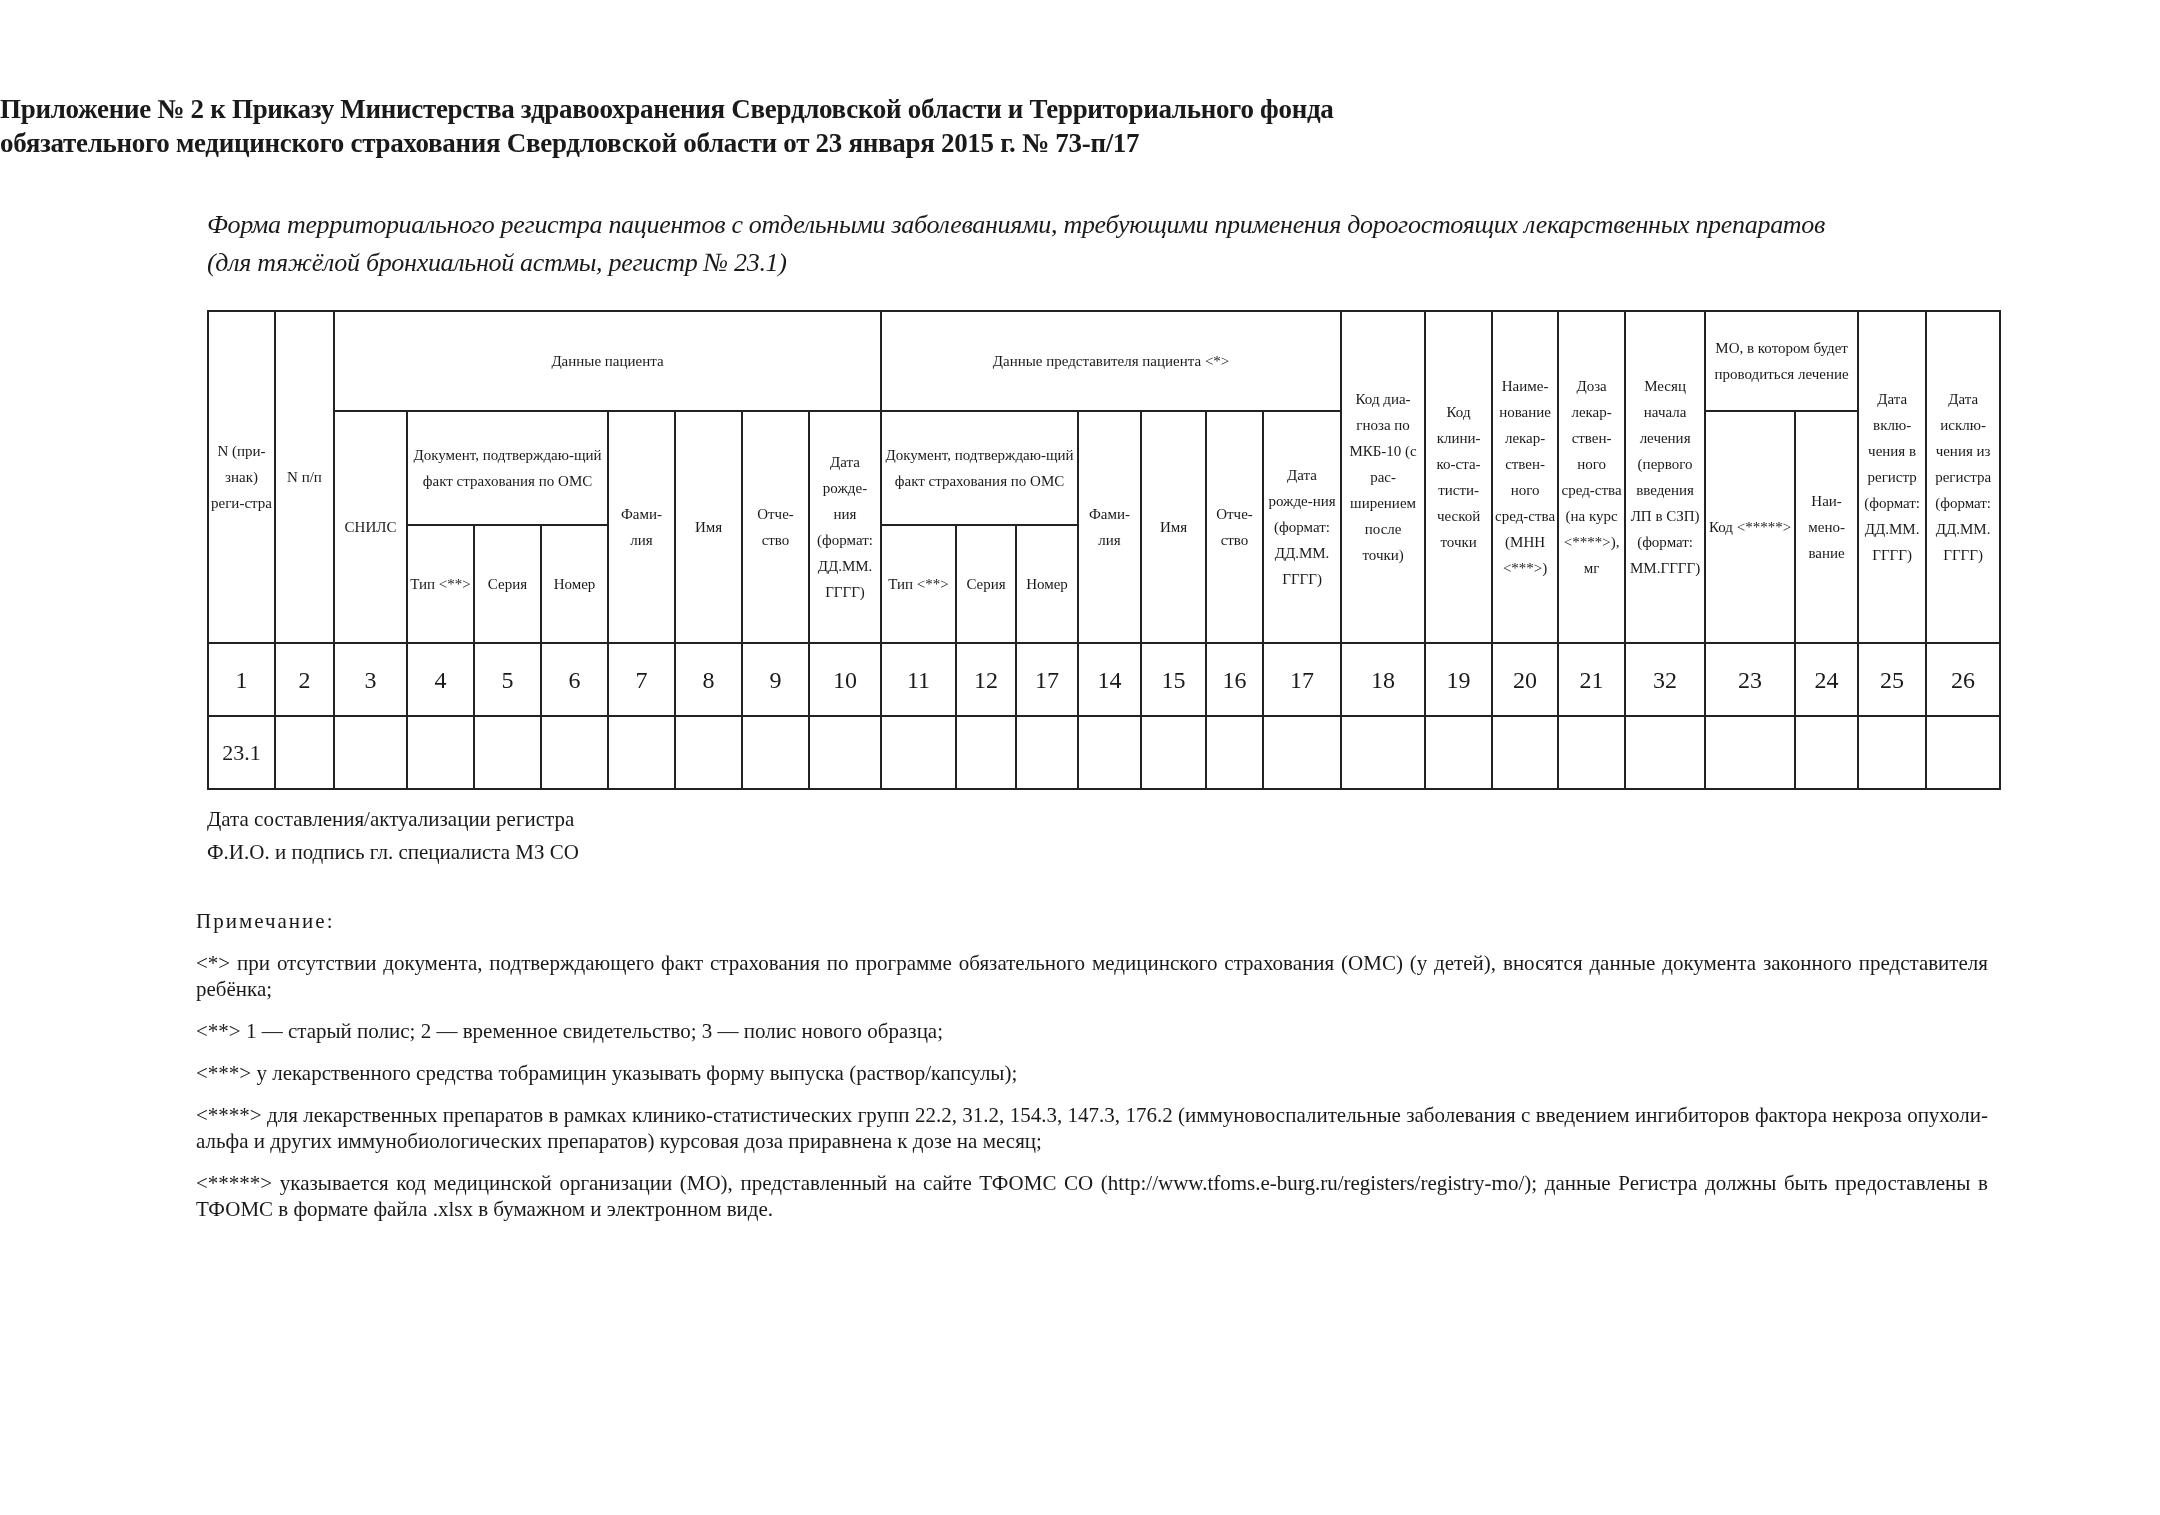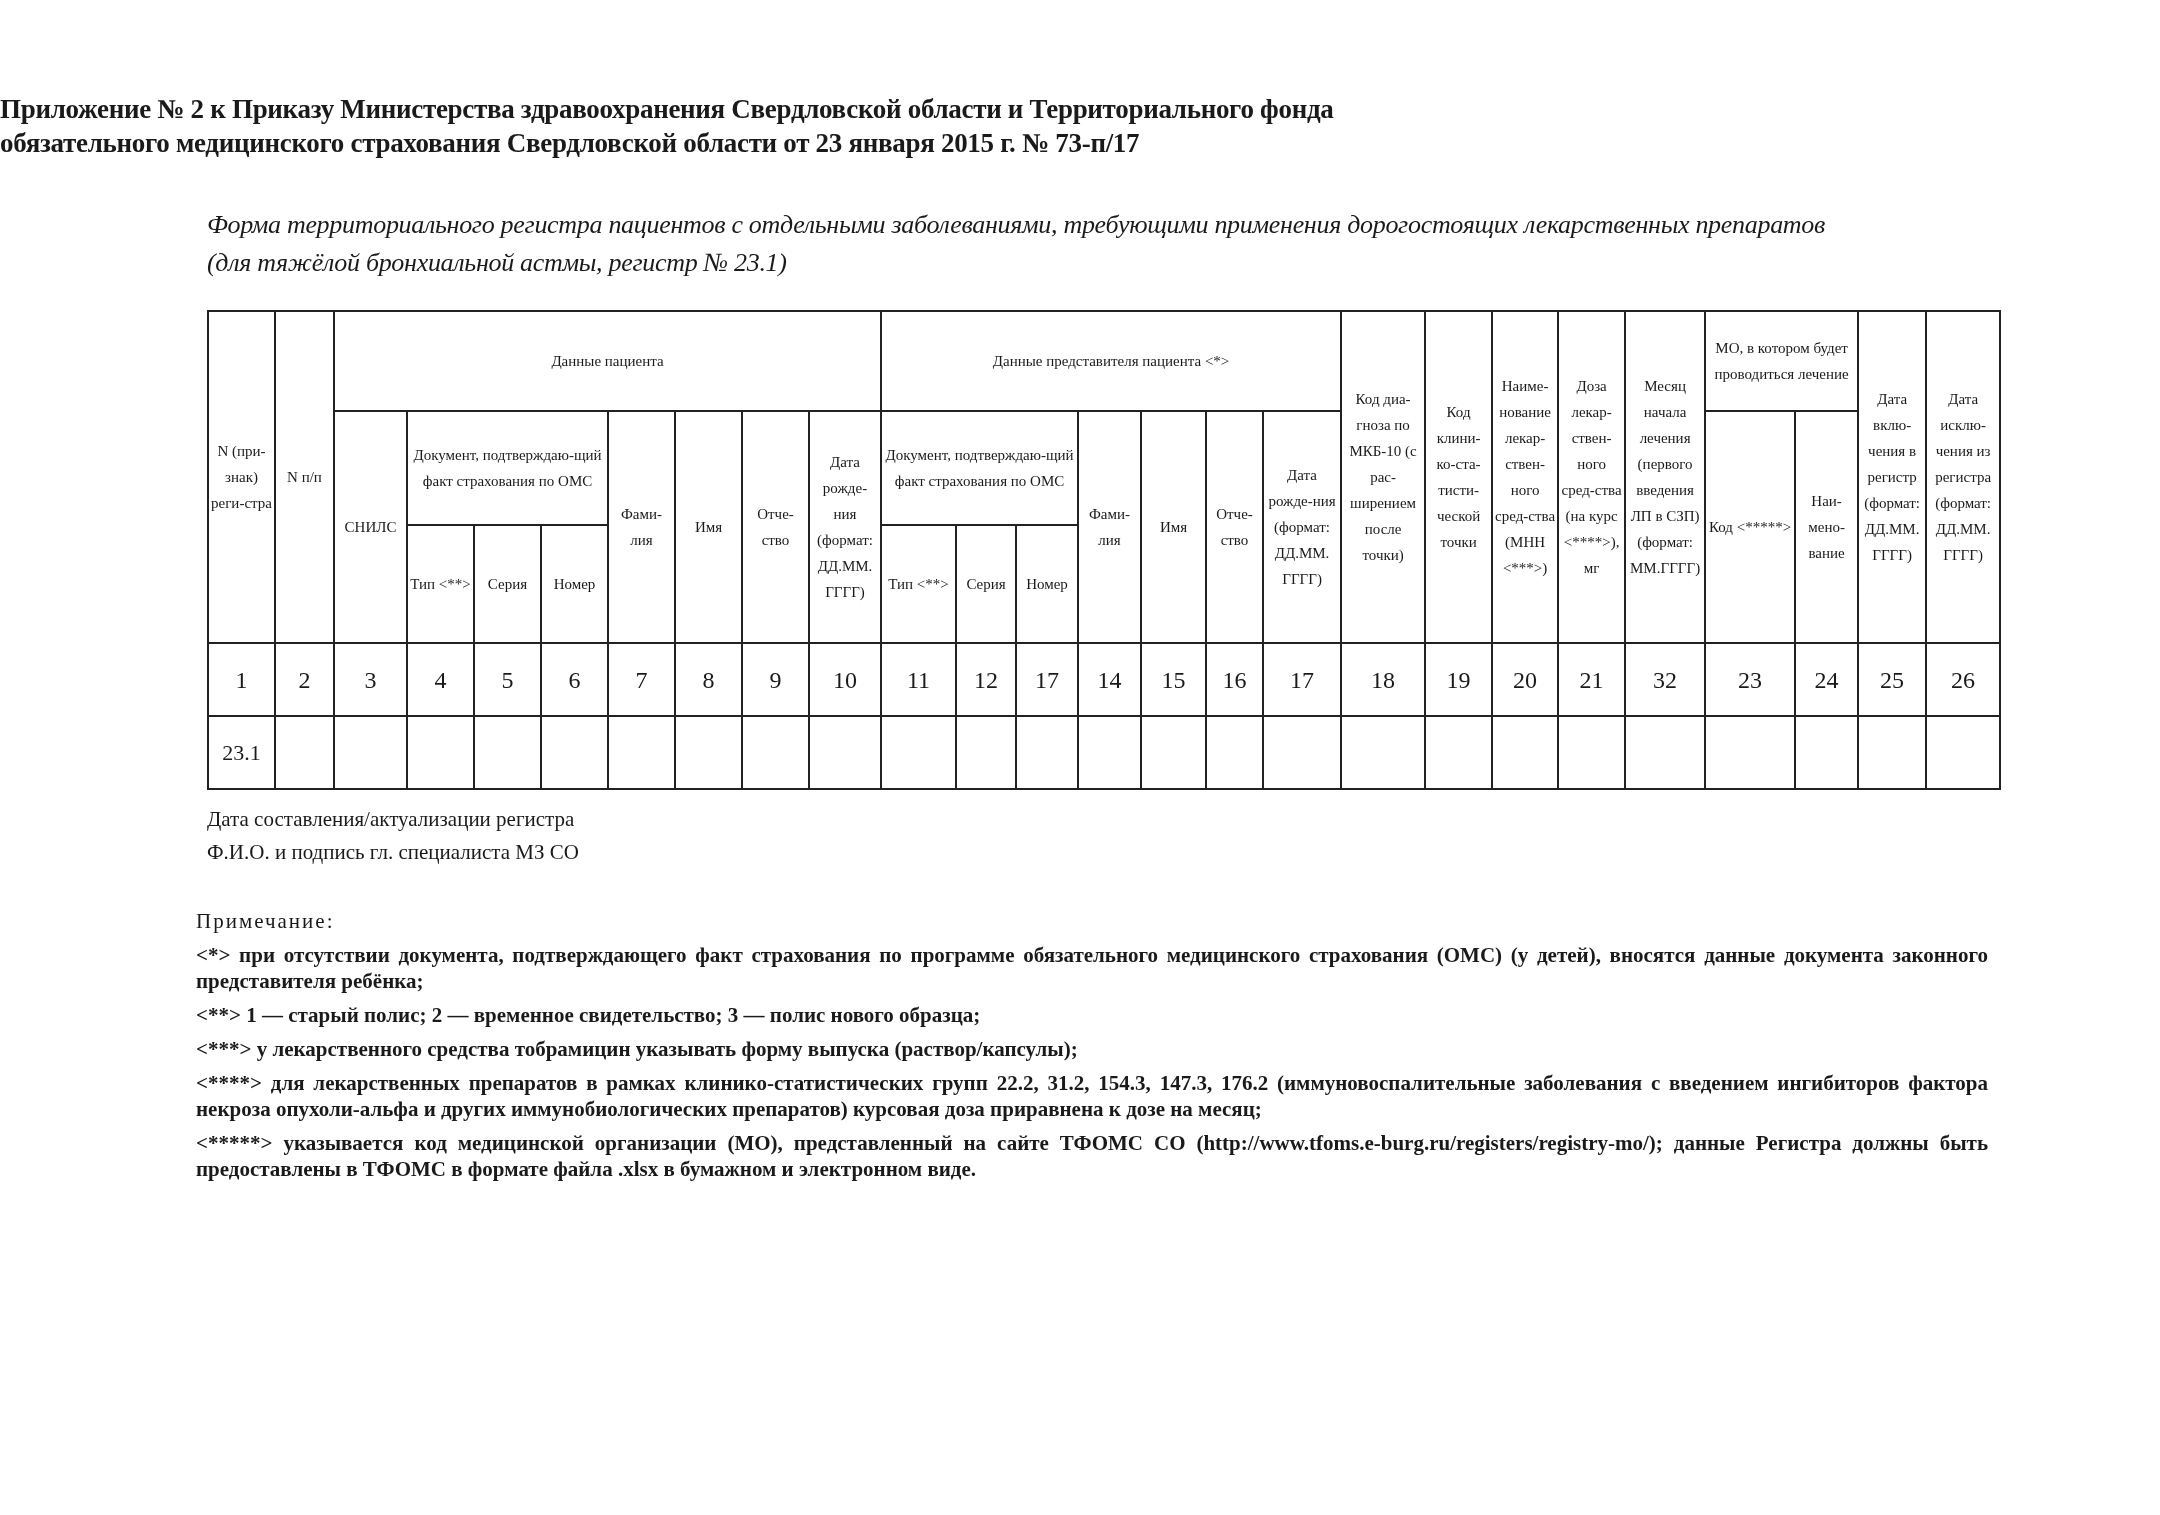--- a/index.html
+++ b/index.html
@@ -12,21 +12,21 @@
   table.reg { position: absolute; left: 207px; top: 310px; border-collapse: collapse; table-layout: fixed;
               width: 1792px; }
   table.reg td { border: 2px solid #222; text-align: center; vertical-align: middle; padding: 0 2px;
                  font-size: 15px; line-height: 26px; overflow: hidden; }
   table.reg tr.h1 td.top { height: 98px; }
   table.reg tr.num td { height: 71px; font-size: 24px; }
   table.reg tr.data td { height: 71px; font-size: 22px; }
   .ftext { position: absolute; left: 207px; font-size: 21px; line-height: 28px; }
   .notes { position: absolute; left: 196px; top: 908px; width: 1792px; font-size: 21px; line-height: 26px; }
   .notes .nhead { letter-spacing: 2px; margin-bottom: 8px; }
-  .notes p { margin: 8px 0 8px 0; text-align: justify; font-weight: bold; }
+  .notes p { margin: 16px 0 8px 0; text-align: justify; }
 </style>
 </head>
 <body>
 
 <div class="title">
   <div>Приложение № 2 к Приказу Министерства здравоохранения Свердловской области и Территориального фонда</div>
   <div>обязательного медицинского страхования Свердловской области от 23 января 2015 г. № 73-п/17</div>
 </div>
 
 <div class="subtitle">

